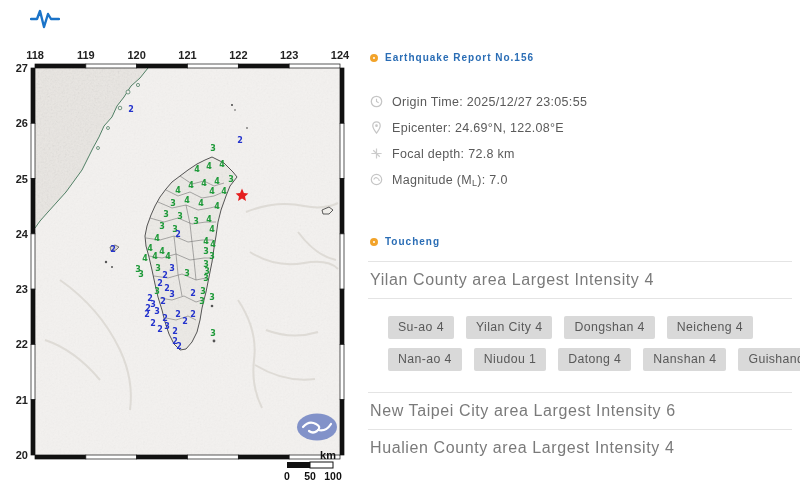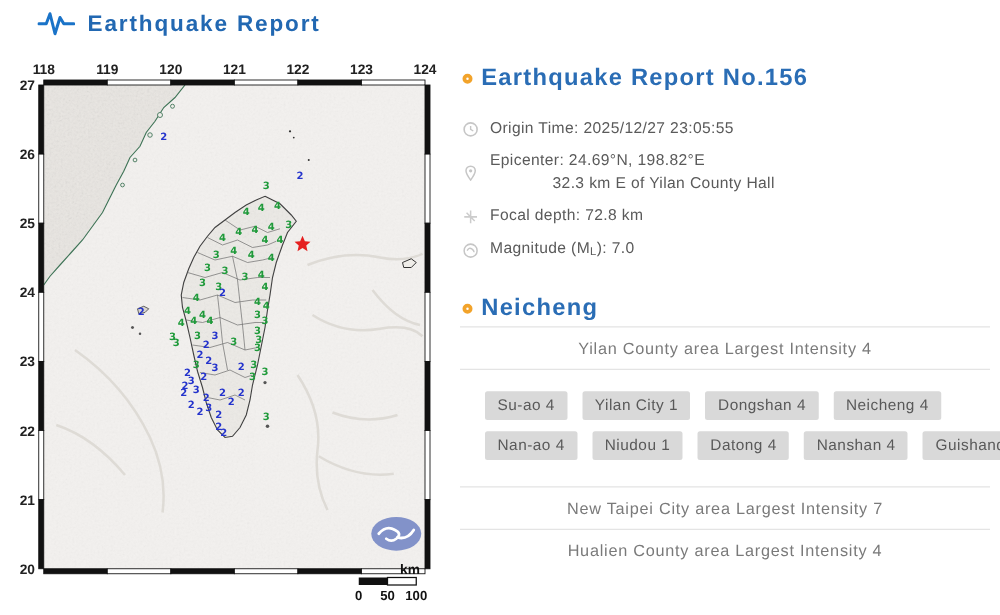--- a/index.html
+++ b/index.html
@@ -18,52 +18,51 @@
   .tickLeft { font:bold 11px "Liberation Sans",sans-serif; fill:#222; text-anchor:end; }
   .stn { font:bold 8px "DejaVu Sans",sans-serif; text-anchor:middle; }
   .coast { fill:none; stroke:#3f7457; stroke-width:0.9; }
   .county { fill:none; stroke:#6b6b6b; stroke-width:0.55; }
   .bathy { fill:none; stroke:#dcd8d3; stroke-width:2; opacity:0.9; }
   .scaleTxt { font:bold 10.5px "Liberation Sans",sans-serif; fill:#111; text-anchor:middle; }
   .kmTxt { font:bold 11px "Liberation Sans",sans-serif; fill:#111; text-anchor:end; }
 
   
   .panel { position:absolute; left:368px; top:0; width:424px; height:492px; }
-  .sec-title { display:flex; align-items:center; gap:7px; font-size:19px; font-weight:bold;
+  .sec-title { display:flex; align-items:center; gap:7px; font-size:10px; font-weight:bold;
     letter-spacing:1px; color:#2a6db5; }
   .ring { width:8px; height:8px; border:3px solid #f2a32a; border-radius:50%; background:#fff; flex:0 0 auto; }
   #report-title { position:absolute; left:2px; top:52px; }
   #intensity-title { position:absolute; left:2px; top:236px; }
 
   .details { position:absolute; left:2px; top:93px; }
-  .d-row { display:flex; align-items:center; gap:9px; margin-bottom:8px;
+  .d-row { display:flex; align-items:flex-start; gap:9px; margin-bottom:8px;
     font-size:12.5px; color:#5a5a5a; letter-spacing:0.3px; line-height:18px; }
   .d-row .ic { width:13px; height:13px; margin-top:2px; flex:0 0 auto; }
   .d-row .sub { font-size:9px; vertical-align:-2px; }
   .d-line2 { padding-left:50px; }
 
   .area-list { position:absolute; left:0; top:261px; width:424px; }
   .area-row { border-top:1px solid #e4e4e4; padding:9px 2px 9px 2px;
-    font-size:13px; color:#7a7a7a; letter-spacing:0.6px;text-align:center; }
+    font-size:16px; color:#7a7a7a; letter-spacing:0.6px; }
   .chips { border-top:1px solid #e4e4e4; padding:17px 0 21px 20px;
     display:flex; flex-direction:column; gap:9px; }
   .chip-row { display:flex; gap:12px; }
   .chip { background:#d9d9d9; color:#595959; font-size:12.3px; letter-spacing:0.4px;
     padding:4px 10px 5px 10px; border-radius:2px; white-space:nowrap; cursor:default; }
 </style>
 </head>
 <body>
 
 <div class="page">
 
   <div class="hdr">
     <svg class="wave" viewBox="0 0 30 26">
       <polyline points="1,13 7,13 10,5 14,21 18,8 21,13 29,13" fill="none" stroke="#1a73c8" stroke-width="2.4" stroke-linejoin="round" stroke-linecap="round"></polyline>
     </svg>
-    <h1>Earthquake Report</h1>
   </div>
 
   <svg class="map-svg" viewBox="0 45 360 447">
     <defs>
       <filter id="relief" x="-5%" y="-5%" width="110%" height="110%">
         <feTurbulence type="fractalNoise" baseFrequency="0.55" numOctaves="3" seed="7" result="n"></feTurbulence>
         <feColorMatrix in="n" type="saturate" values="0"></feColorMatrix>
         <feComponentTransfer>
             <feFuncA type="linear" slope="0.22" intercept="0"></feFuncA>
           </feComponentTransfer>
@@ -291,56 +290,56 @@
               <circle cx="7" cy="7" r="5.6" fill="none" stroke="#c6c6c6" stroke-width="1.4"></circle>
               <path d="M7,4 V7 L9.3,8.4" fill="none" stroke="#c6c6c6" stroke-width="1.2"></path>
             </svg></span>
           <span><span>Origin Time: 2025/12/27 23:05:55</span></span>
         </div>
         <div class="d-row">
           <span class="ic"><svg viewBox="0 0 14 14" width="13" height="13">
               <path d="M7,1 C4.5,1 3,2.8 3,5 c0,2.6 4,8 4,8 s4,-5.4 4,-8 C11,2.8 9.5,1 7,1 z" fill="none" stroke="#c6c6c6" stroke-width="1.3"></path>
               <circle cx="7" cy="5" r="1.4" fill="#c6c6c6"></circle>
             </svg></span>
-          <span><span>Epicenter: 24.69°N, 198.82°E</span><div class="d-line2">32.3 km E of Yilan County Hall</div></span>
+          <span><span>Epicenter: 24.69°N, 122.08°E</span></span>
         </div>
         <div class="d-row">
           <span class="ic"><svg viewBox="0 0 14 14" width="13" height="13">
               <path d="M7,1.5 V12.5 M1.5,7 H12.5 M3.5,3.5 L10.5,10.5" stroke="#cccccc" stroke-width="1.3" fill="none"></path>
             </svg></span>
           <span><span>Focal depth: 72.8 km</span></span>
         </div>
         <div class="d-row">
           <span class="ic"><svg viewBox="0 0 14 14" width="13" height="13">
               <circle cx="7" cy="7" r="5.6" fill="none" stroke="#c6c6c6" stroke-width="1.3"></circle>
               <path d="M4,7 q1.5,-3 4,-1.5 q2,1.3 2,3" fill="none" stroke="#c6c6c6" stroke-width="1.2"></path>
             </svg></span>
           <span><span>Magnitude (M</span><sub class="sub">L</sub><span>): 7.0</span></span>
         </div>
       </div>
 
     <div class="sec-title" id="intensity-title">
       <span class="ring"></span>
-      <span>Neicheng</span>
+      <span>Toucheng</span>
     </div>
 
     <div class="area-list" id="area-list">
         <div class="area-row"><span>Yilan County area Largest Intensity 4</span></div>
         <div class="chips">
           <div class="chip-row">
             <span class="chip">Su-ao 4</span>
-            <span class="chip">Yilan City 1</span>
+            <span class="chip">Yilan City 4</span>
             <span class="chip">Dongshan 4</span>
             <span class="chip">Neicheng 4</span>
           </div>
           <div class="chip-row">
             <span class="chip">Nan-ao 4</span>
             <span class="chip">Niudou 1</span>
             <span class="chip">Datong 4</span>
             <span class="chip">Nanshan 4</span>
             <span class="chip">Guishandao 3</span>
           </div>
         </div>
-        <div class="area-row"><span>New Taipei City area Largest Intensity 7</span></div>
+        <div class="area-row"><span>New Taipei City area Largest Intensity 6</span></div>
         <div class="area-row"><span>Hualien County area Largest Intensity 4</span></div>
       </div>
   </div>
 </div>
 
 </body></html>

